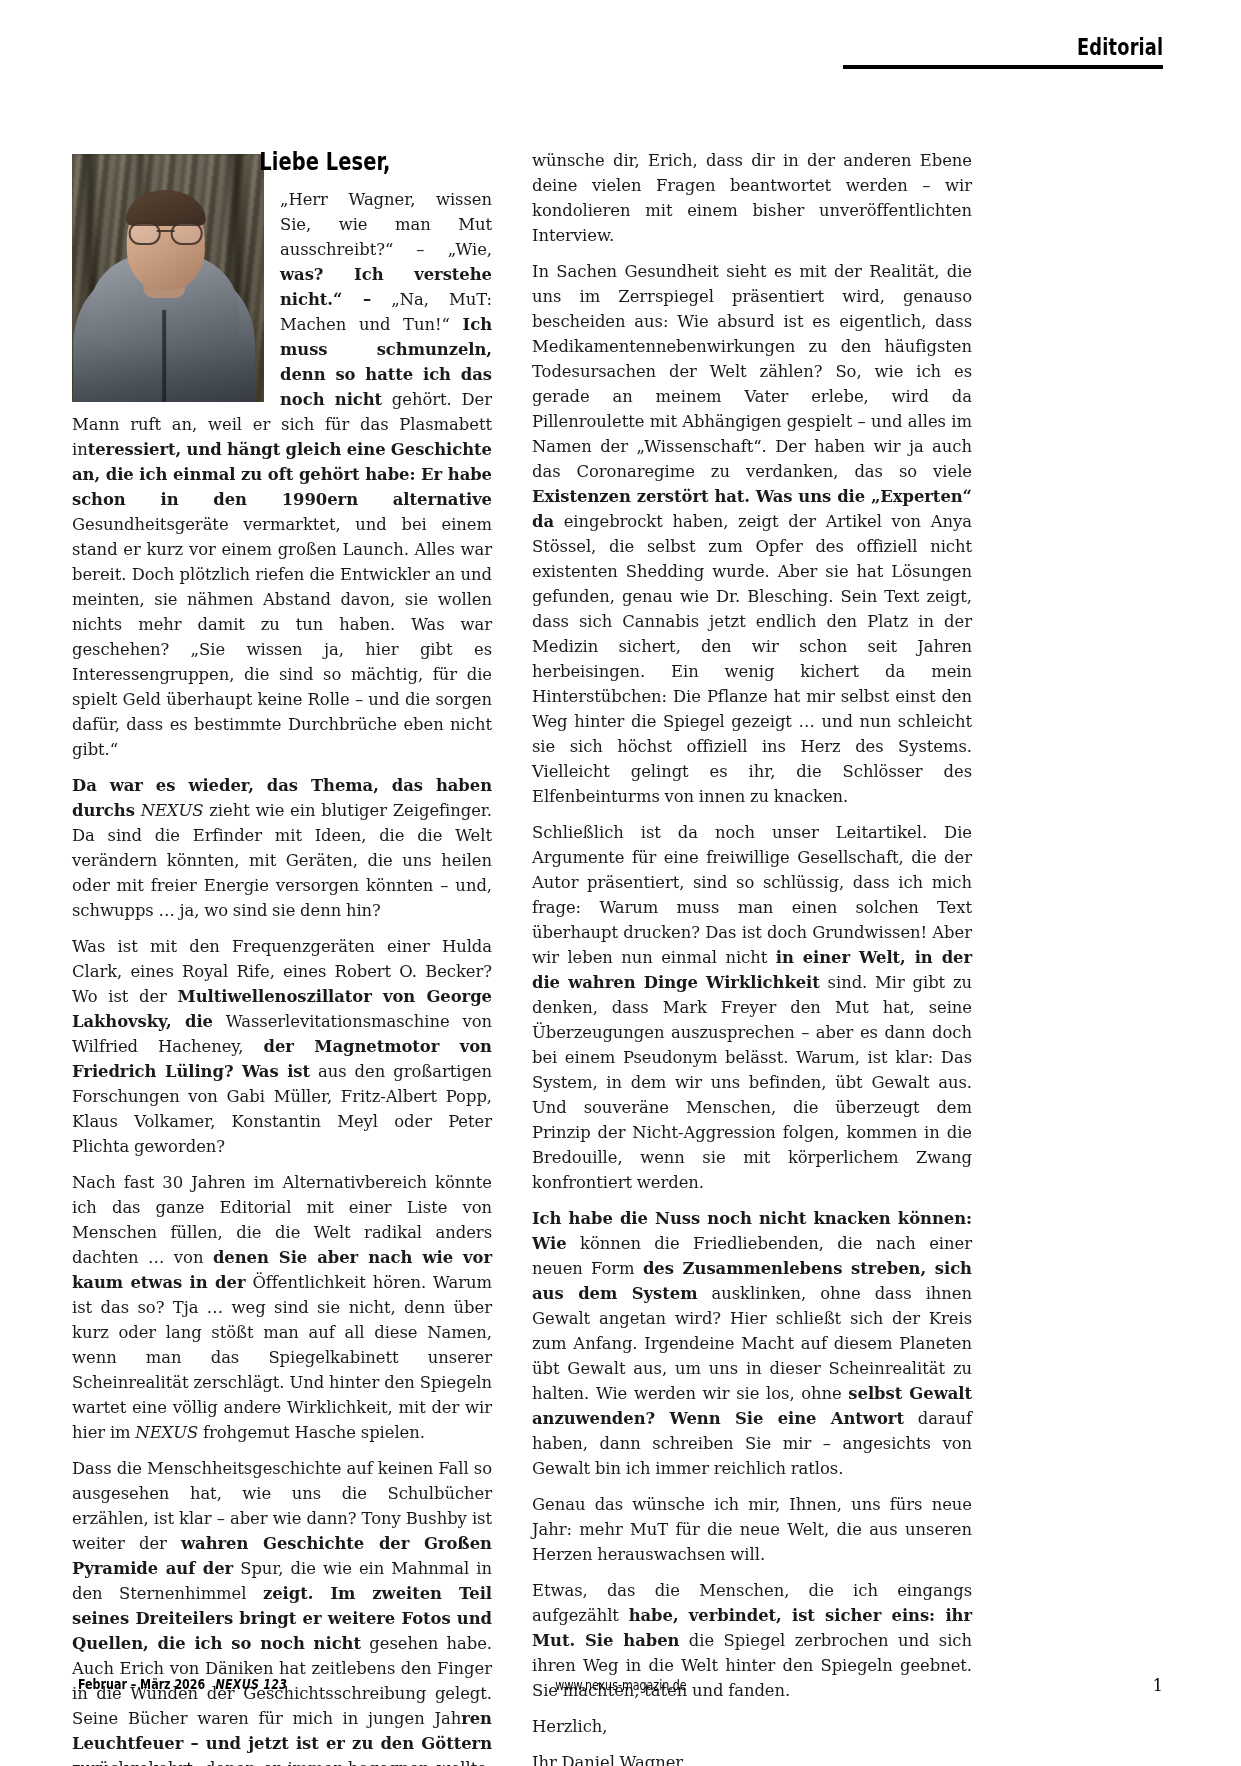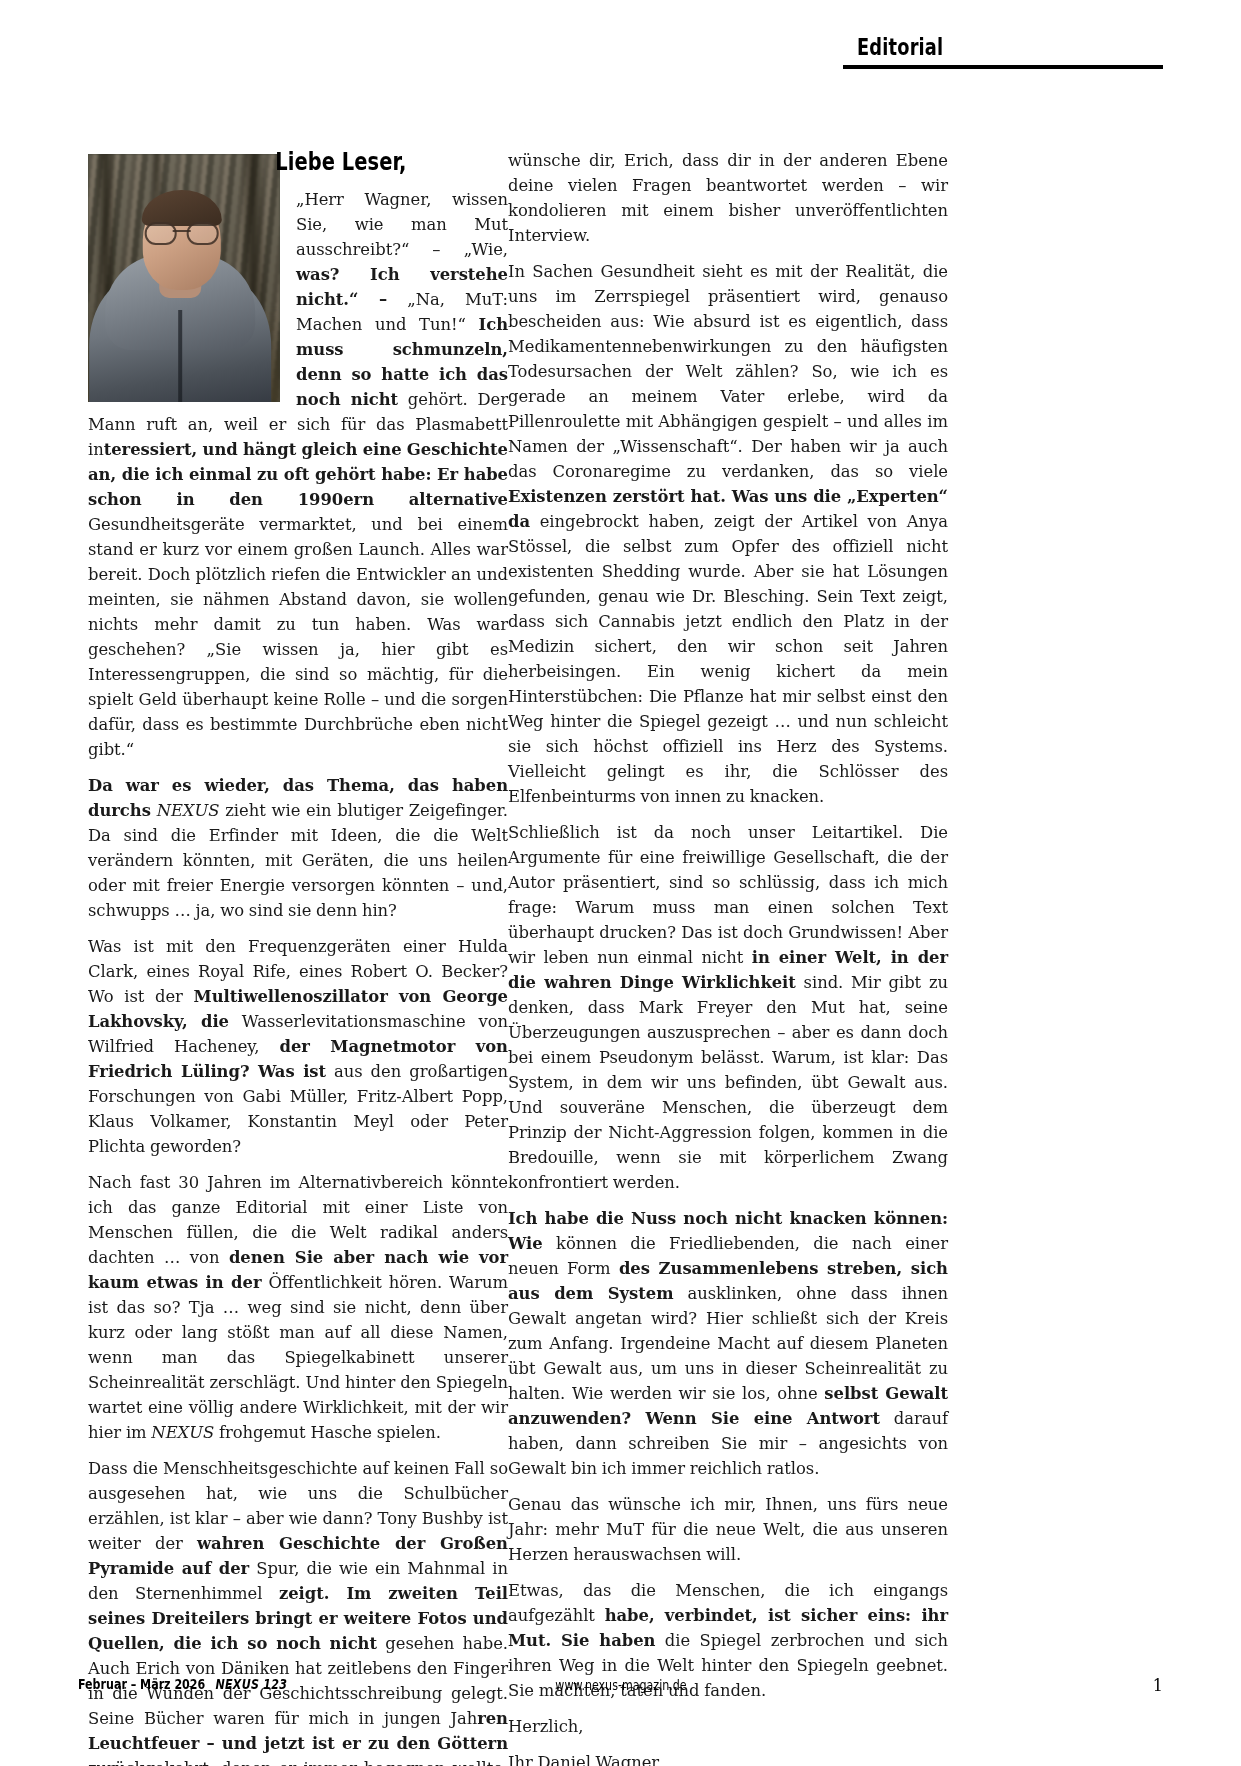--- a/index.html
+++ b/index.html
@@ -22,20 +22,21 @@
     inset: 0;
     background: #ffffff;
   }
 
   
   .runhead {
     position: absolute;
     top: 34px;
     right: 78px;
     width: 320px;
+    text-align: right;
   }
   .runhead-title {
     font-family: "DejaVu Sans Condensed", "Liberation Sans Narrow", "Liberation Sans", sans-serif;
     font-weight: 700;
     font-size: 23px;
     letter-spacing: 0.2px;
     color: #000;
     display: inline-block;
     transform: scaleX(0.86);
     transform-origin: right center;
@@ -44,24 +45,25 @@
     margin-top: 5px;
     height: 4px;
     background: #000;
     width: 100%;
   }
 
   
   .cols {
     position: absolute;
     top: 148px;
-    left: 88px;
+    left: 72px;
     width: 1085px;
     height: 1360px;
     display: flex;
+    gap: 40px;
   }
   .col {
     width: 420px;
     position: relative;
   }
   .col.c2 { width: 440px; }
 
   
   .portrait {
     float: left;

